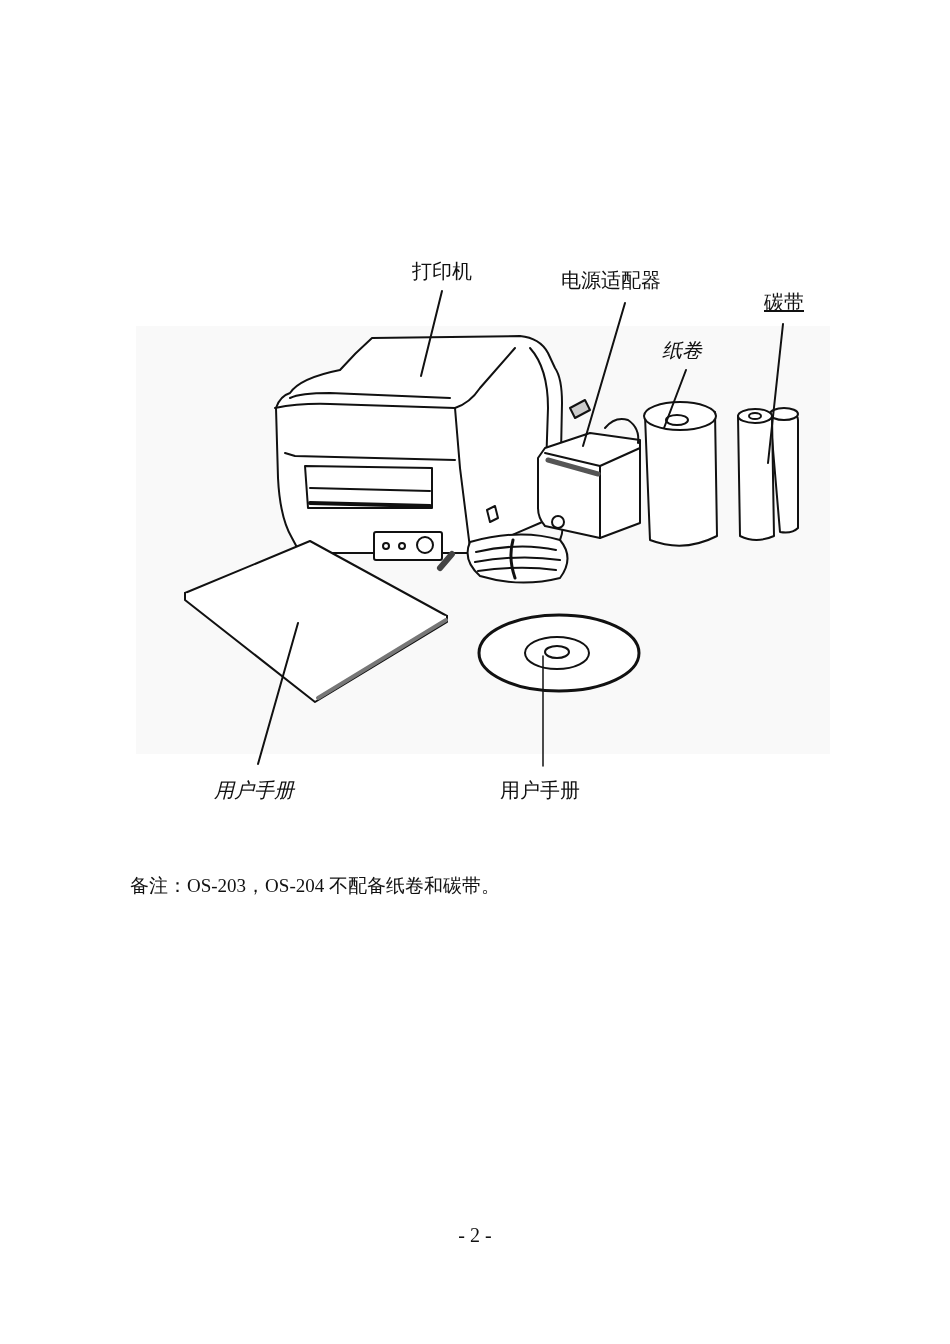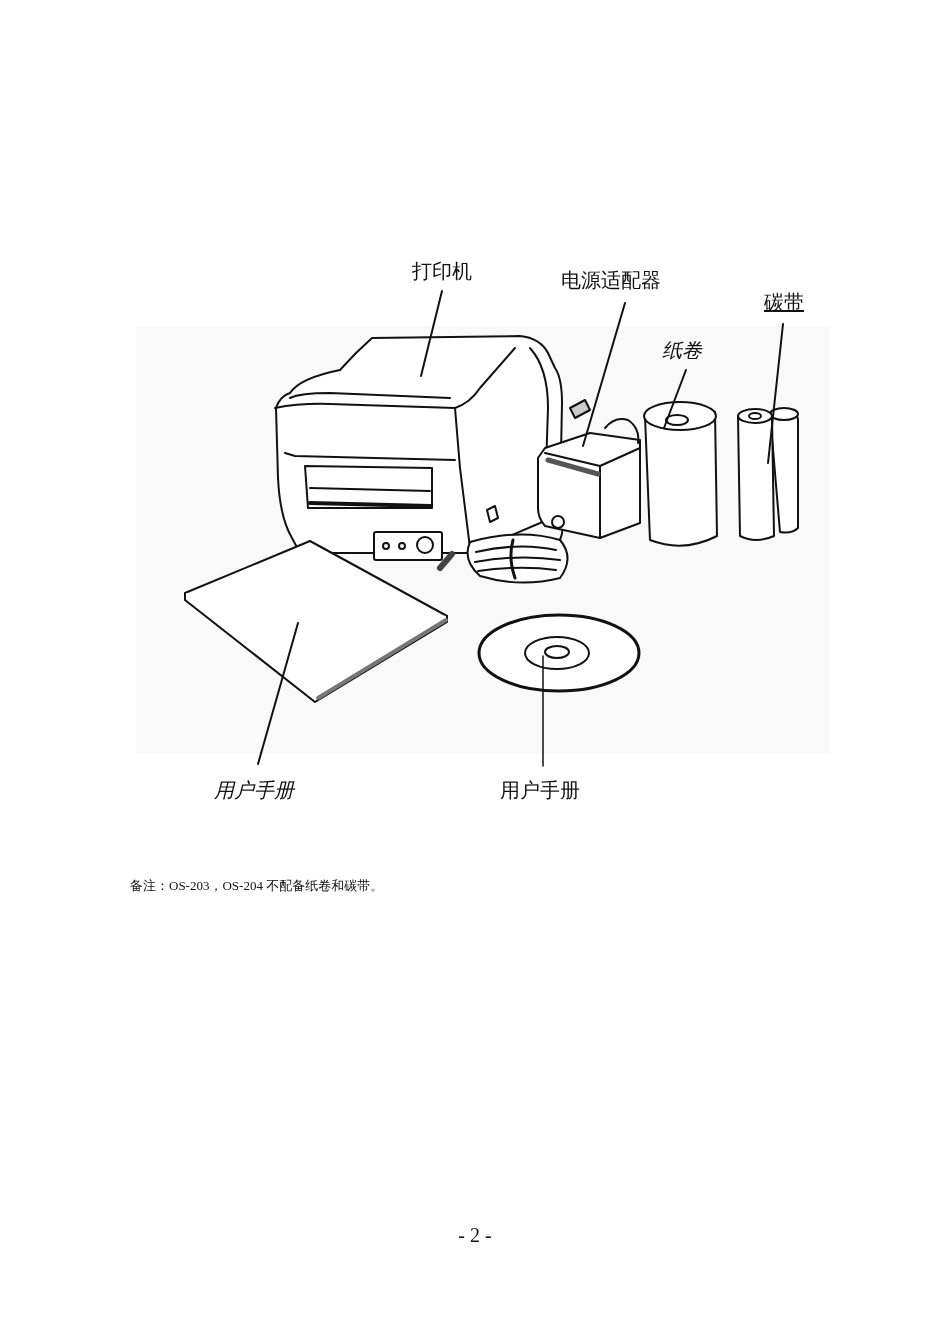--- a/index.html
+++ b/index.html
@@ -1,21 +1,21 @@
 <!DOCTYPE html>
 <html><head>
 <meta charset="utf-8">
 <style>
   html, body { margin: 0; padding: 0; background: #ffffff; }
   body { width: 950px; height: 1344px; position: relative; overflow: hidden;
          font-family: "DejaVu Serif", "Liberation Serif", serif; color: #111; }
   .figure { position: absolute; left: 0; top: 0; width: 870px; height: 800px; margin-top: 48px; }
   .figure-bg { position: absolute; left: 136px; top: 278px; width: 694px; height: 428px; background: #f9f9f9; }
   .label { position: absolute; font-size: 20px; line-height: 24px; white-space: nowrap; }
-  .note { position: absolute; left: 130px; top: 873px; font-size: 13px; line-height: 26px;
+  .note { position: absolute; left: 130px; top: 873px; font-size: 19px; line-height: 26px;
           font-family: "Liberation Serif", "DejaVu Serif", serif; white-space: nowrap; }
   .page-num { position: absolute; left: 0; width: 950px; top: 1224px; text-align: center;
               font-size: 20px; font-family: "Liberation Serif", serif; }
   svg { position: absolute; left: 0; top: 0; }
 </style>
 </head>
 <body>
 
 <div class="figure">
   <div class="figure-bg"></div>

